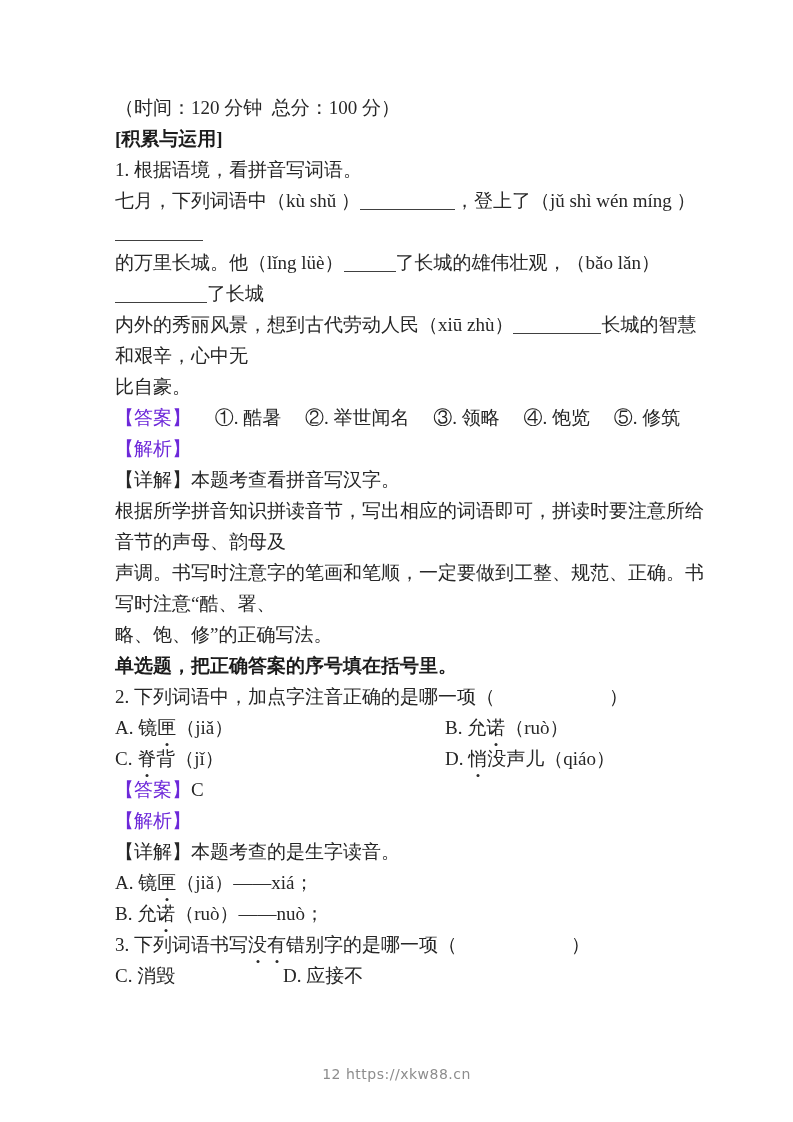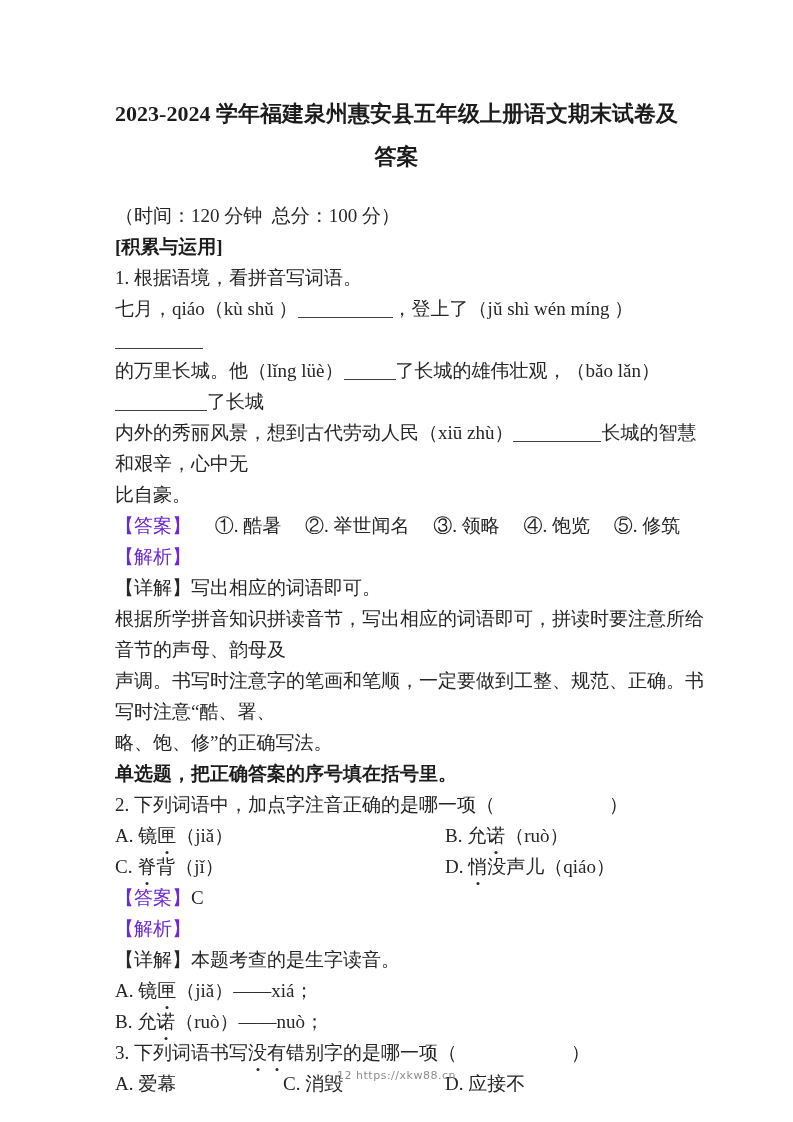--- a/index.html
+++ b/index.html
@@ -32,48 +32,44 @@
   .em-dot::after{
     content:"";position:absolute;left:50%;bottom:-3px;transform:translateX(-50%);
     width:3px;height:3px;border-radius:50%;background:#2b2b2b;
   }
   .opt-grid-2{display:grid;grid-template-columns:330px 1fr;}
   .opt-grid-4{display:grid;grid-template-columns:168px 162px 162px 1fr;}
   .opt-grid-2 .line,.opt-grid-4 .line{min-height:31px;}
   .footer{
     position:absolute;left:0;right:0;bottom:40px;text-align:center;
     font-family:"DejaVu Sans","Liberation Sans",sans-serif;
-    font-size:11px;color:#8d8d8d;letter-spacing:0.5px;
+    font-size:14px;color:#8d8d8d;letter-spacing:0.5px;
   }
 </style>
 </head>
 <body>
 
 <div class="page">
 
-  <div class="doc-title">
-    <div>2023-2024 学年福建泉州惠安县五年级上册语文期末试卷及</div>
-    <div>答案</div>
-  </div>
 
   <p class="line">（时间：120 分钟  总分：100 分）</p>
 
   <p class="line bold">[积累与运用]</p>
 
   <p class="line">1. 根据语境，看拼音写词语。</p>
-  <p class="line"><span>七月，qiáo（kù shǔ ）</span><span class="blank" style="width: 95px;"></span><span>，登上了（jǔ shì wén míng ）</span><span class="blank" style="width: 88px;"></span></p>
+  <p class="line"><span>七月，下列词语中（kù shǔ ）</span><span class="blank" style="width: 95px;"></span><span>，登上了（jǔ shì wén míng ）</span><span class="blank" style="width: 88px;"></span></p>
   <p class="line"><span>的万里长城。他（lǐng lüè）</span><span class="blank" style="width: 52px;"></span><span>了长城的雄伟壮观，（bǎo lǎn）</span><span class="blank" style="width: 92px;"></span><span>了长城</span></p>
   <p class="line"><span>内外的秀丽风景，想到古代劳动人民（xiū zhù）</span><span class="blank" style="width: 88px;"></span><span>长城的智慧和艰辛，心中无</span></p>
   <p class="line">比自豪。</p>
 
   <p class="line"><span class="lbl">【答案】</span><span>　 ①. 酷暑　 ②. 举世闻名　 ③. 领略　 ④. 饱览　 ⑤. 修筑</span></p>
 
   <p class="line"><span class="lbl">【解析】</span></p>
 
-  <p class="line">【详解】写出相应的词语即可。</p>
+  <p class="line">【详解】本题考查看拼音写汉字。</p>
   <p class="line">根据所学拼音知识拼读音节，写出相应的词语即可，拼读时要注意所给音节的声母、韵母及</p>
   <p class="line">声调。书写时注意字的笔画和笔顺，一定要做到工整、规范、正确。书写时注意“酷、署、</p>
   <p class="line">略、饱、修”的正确写法。</p>
 
   <p class="line bold">单选题，把正确答案的序号填在括号里。</p>
 
   <p class="line">2. 下列词语中，加点字注音正确的是哪一项（　　　　　　）</p>
 
   <div class="opt-grid-2">
     <p class="line"><span>A. 镜</span><span class="em-dot">匣</span><span>（jiǎ）</span></p>
@@ -88,20 +84,19 @@
 
   <p class="line"><span class="lbl">【解析】</span></p>
 
   <p class="line">【详解】本题考查的是生字读音。</p>
   <p class="line"><span>A. 镜</span><span class="em-dot">匣</span><span>（jiǎ）——xiá；</span></p>
   <p class="line"><span>B. 允</span><span class="em-dot">诺</span><span>（ruò）——nuò；</span></p>
 
   <p class="line"><span>3. 下列词语书写</span><span class="em-dot">没</span><span class="em-dot">有</span><span>错别字的是哪一项（　　　　　　）</span></p>
 
   <div class="opt-grid-4">
-    <p class="line">A. 爱幕</p>
     <p class="line">C. 消毁</p>
     <p class="line">D. 应接不</p>
   </div>
 
   <div class="footer"><span>12</span> <span>https://xkw88.cn</span></div>
 
 </div>
 
 </body></html>

